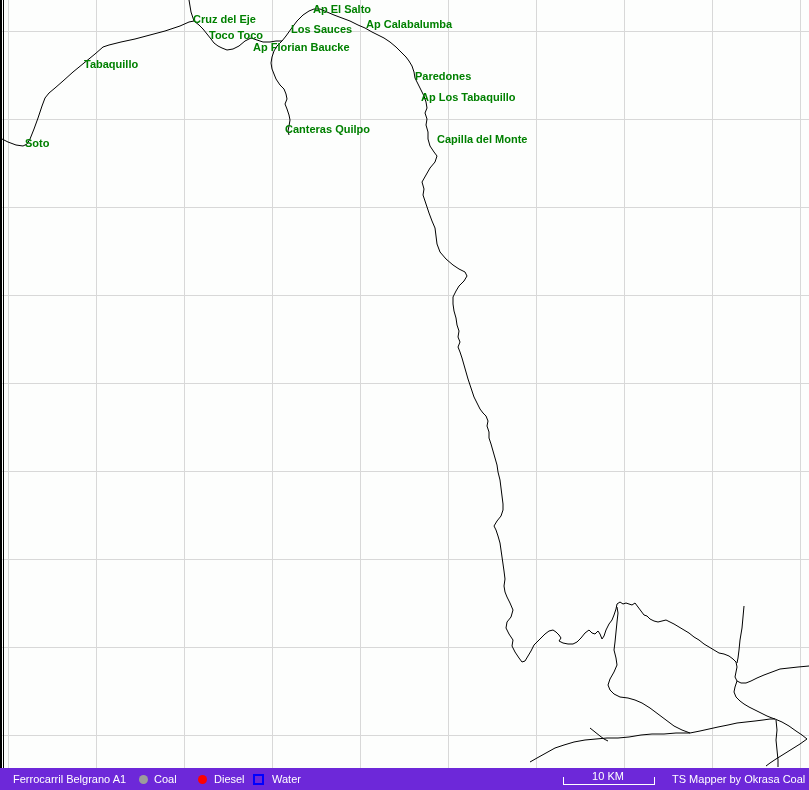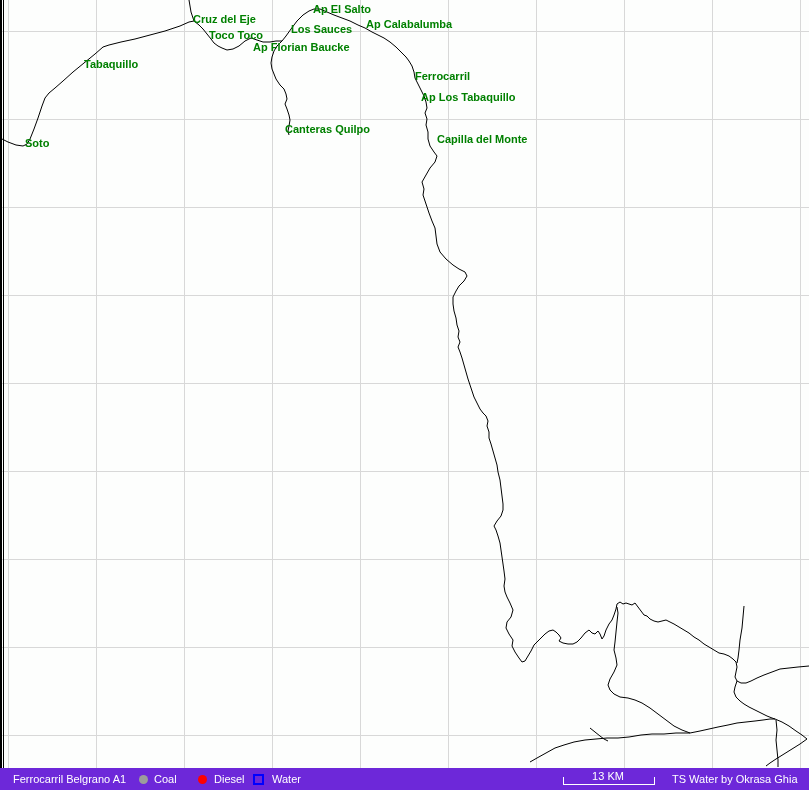--- a/index.html
+++ b/index.html
@@ -89,21 +89,21 @@
         <polyline points="776,720 777,730 776,740 777,750 778,760 778,767" fill="none" stroke="#000000" stroke-width="1"></polyline>
       </svg>
     <div id="labels">
         <div class="station-label" style="left: 193px; top: 14px; color: rgb(0, 128, 0);">Cruz del Eje</div>
         <div class="station-label" style="left: 209px; top: 30px; color: rgb(0, 128, 0);">Toco Toco</div>
         <div class="station-label" style="left: 313px; top: 4px; color: rgb(0, 128, 0);">Ap El Salto</div>
         <div class="station-label" style="left: 291px; top: 24px; color: rgb(0, 128, 0);">Los Sauces</div>
         <div class="station-label" style="left: 366px; top: 19px; color: rgb(0, 128, 0);">Ap Calabalumba</div>
         <div class="station-label" style="left: 241px; top: 42px; color: rgb(0, 128, 0); margin-left: 12px;">Ap Florian Baucke</div>
         <div class="station-label" style="left: 84px; top: 59px; color: rgb(0, 128, 0);">Tabaquillo</div>
-        <div class="station-label" style="left: 415px; top: 71px; color: rgb(0, 128, 0);">Ferrocarril</div>
+        <div class="station-label" style="left: 415px; top: 71px; color: rgb(0, 128, 0);">Paredones</div>
         <div class="station-label" style="left: 421px; top: 92px; color: rgb(0, 128, 0);">Ap Los Tabaquillo</div>
         <div class="station-label" style="left: 285px; top: 124px; color: rgb(0, 128, 0);">Canteras Quilpo</div>
         <div class="station-label" style="left: 437px; top: 134px; color: rgb(0, 128, 0);">Capilla del Monte</div>
         <div class="station-label" style="left: 25px; top: 138px; color: rgb(0, 128, 0);">Soto</div>
       </div>
   </div>
 
   <div id="status-bar">
     <span class="abs" style="left:13px">Ferrocarril Belgrano A1</span>
 
@@ -115,21 +115,21 @@
     <span class="abs" style="left:198px">
         <span class="legend-marker" style="background: rgb(255, 0, 0); border-radius: 50%;"></span>
       </span>
     <span class="abs" style="left:214px">Diesel</span>
 
     <span class="abs" style="left:253px">
         <span class="legend-marker" style="background: transparent; border: 2px solid rgb(0, 0, 255); width: 7px; height: 7px;"></span>
       </span>
     <span class="abs" style="left:272px">Water</span>
 
-    <span class="abs" style="left:672px">TS Water by Okrasa Ghia</span>
+    <span class="abs" style="left:672px">TS Mapper by Okrasa Coal</span>
   </div>
 
   <div id="scale-bracket"></div>
   <div id="scale-label-wrap">
-    <span>13 KM</span>
+    <span>10 KM</span>
   </div>
 
 </div>
 
 </body></html>

